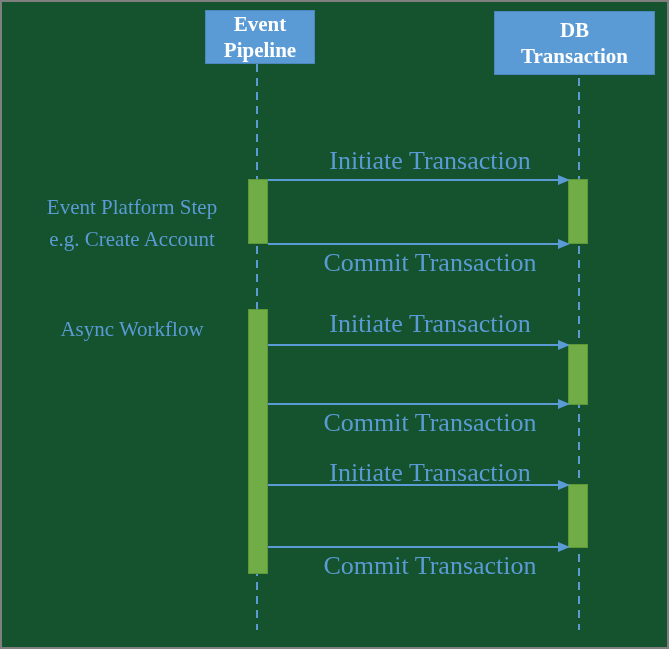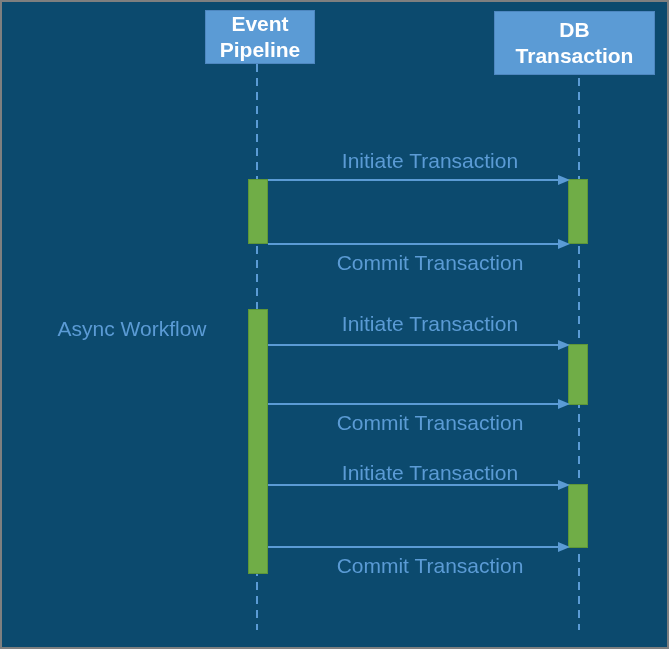--- a/index.html
+++ b/index.html
@@ -6,23 +6,24 @@
     margin: 0;
     padding: 0;
     background: #fff;
     font-family: "Liberation Sans", sans-serif;
   }
   .canvas {
     position: relative;
     width: 669px;
     height: 649px;
     box-sizing: border-box;
-    background: #0c4a6e;
+    background: #14532d;
     border: 2px solid var(--frame-border, #7F7F7F);
     overflow: hidden;
+    font-family: Liberation Serif, serif;
   }
   .participant {
     position: absolute;
     box-sizing: border-box;
     background: var(--participant-fill, #5B9BD5);
     border: 1px solid var(--participant-edge, #4E87C0);
     color: var(--participant-text, #FFFFFF);
     font-size: 21px;
     font-weight: bold;
     line-height: 26px;
@@ -92,21 +93,21 @@
   .a4 { top: 396px; }
   .a5 { top: 477px; }
   .a6 { top: 539px; }
 
   .msg-label {
     position: absolute;
     left: 278px;
     width: 300px;
     text-align: center;
     color: var(--message, #5B9BD5);
-    font-size: 21px;
+    font-size: 26px;
     line-height: 26px;
     white-space: nowrap;
   }
   .m1 { top: 146px; }
   .m2 { top: 248px; }
   .m3 { top: 309px; }
   .m4 { top: 408px; }
   .m5 { top: 458px; }
   .m6 { top: 551px; }
 
@@ -129,20 +130,22 @@
 <div class="canvas">
 
   <div class="participant ep">Event
 Pipeline</div>
   <div class="participant db">DB
 Transaction</div>
 
   <div class="lifeline left"></div>
   <div class="lifeline right"></div>
 
+  <div class="annotation ann1">Event Platform Step
+e.g. Create Account</div>
   <div class="annotation ann2">Async Workflow</div>
 
   <div class="activation act-ep-1"></div>
   <div class="activation act-db-1"></div>
   <div class="activation act-ep-2"></div>
   <div class="activation act-db-2"></div>
   <div class="activation act-db-3"></div>
 
   <div class="arrow a1">
     <div class="shaft"></div>

